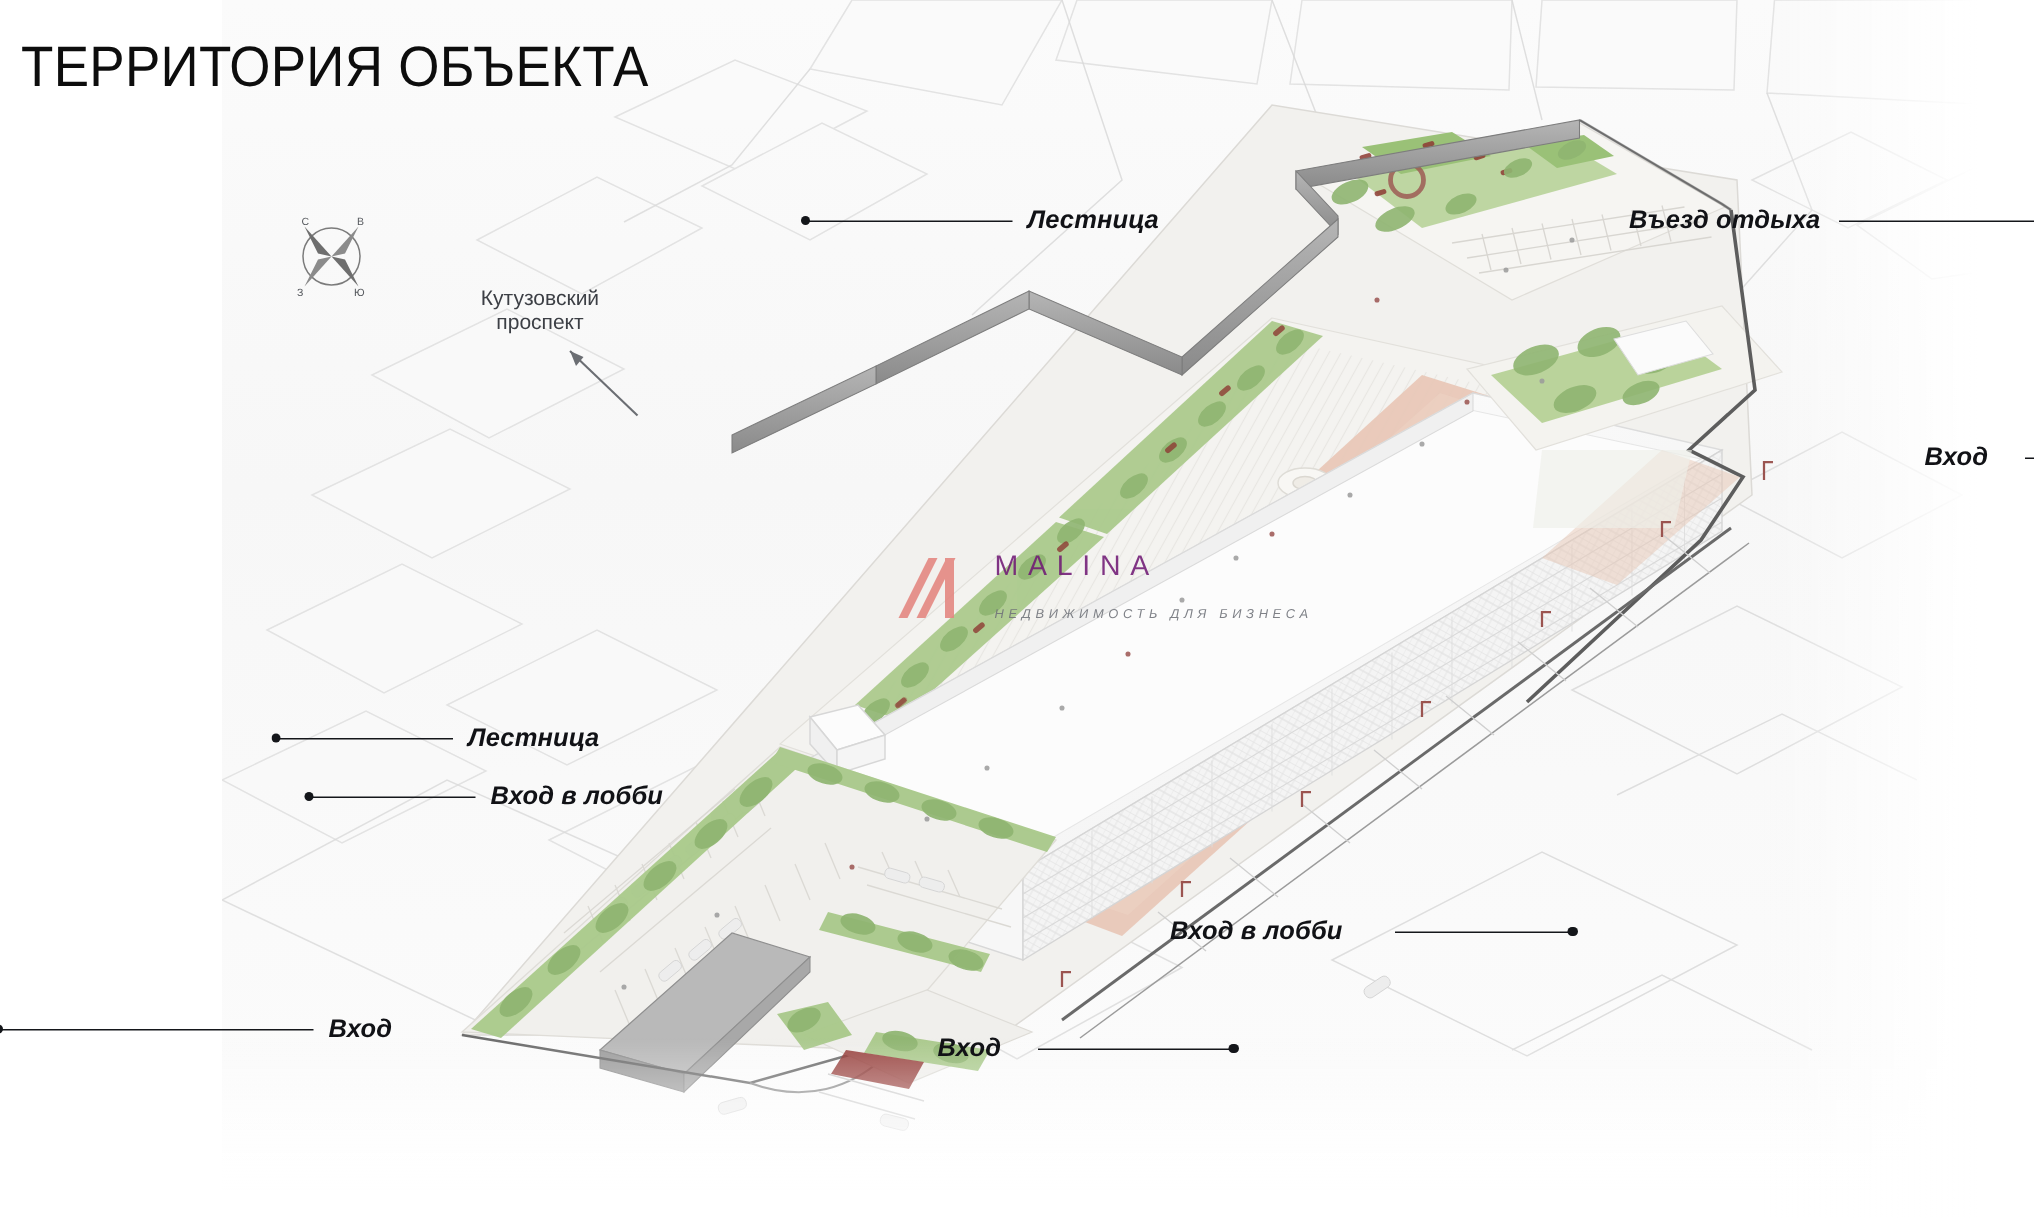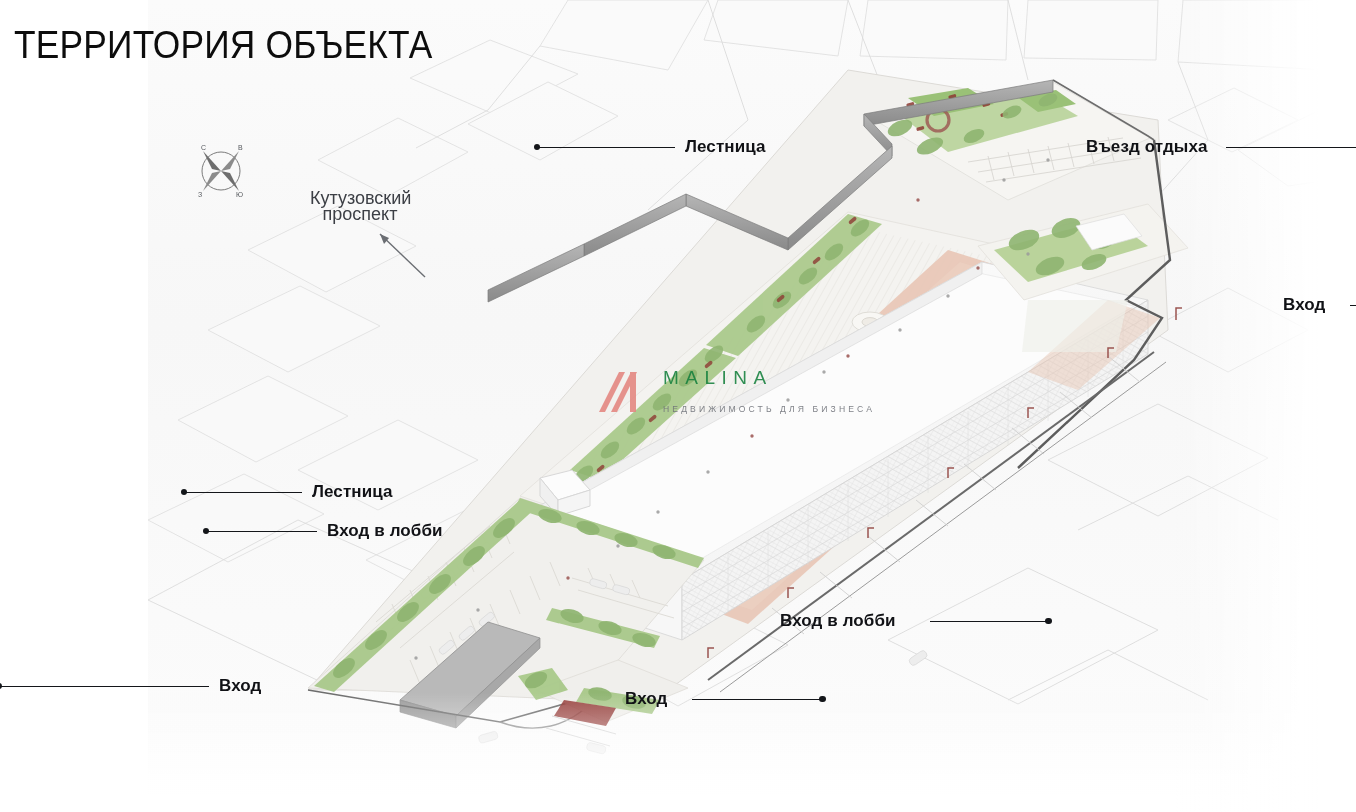--- a/index.html
+++ b/index.html
@@ -42,54 +42,55 @@
     white-space:nowrap;z-index:40;
   }
 
   
   .compass{position:absolute;left:190px;top:140px;width:62px;height:62px;z-index:30;}
   .compass svg{display:block;}
 
   
   .street-label{
     position:absolute;left:310px;top:190px;z-index:30;
-    font-size:18px;line-height:16px;color:#3c3f45;
+    font-size:14px;line-height:16px;color:#3c3f45;
     text-align:center;width:100px;
   }
   .street-arrow{position:absolute;left:370px;top:222px;width:60px;height:60px;z-index:30;}
 
   
   .callout{position:absolute;z-index:35;white-space:nowrap;}
   .callout .txt{
     font-size:17px;font-weight:bold;color:#111216;
     letter-spacing:.1px;line-height:20px;display:inline-block;
     vertical-align:middle;
+    font-style:italic;
   }
   .leader{position:absolute;height:1.4px;background:#14161a;top:50%;}
   .dot{position:absolute;width:6.5px;height:6.5px;border-radius:50%;background:#14161a;top:50%;margin-top:-3.2px;}
 
   
   .cl-left .leader{right:100%;margin-right:10px;}
   .cl-left .dot{right:100%;}
   .cl-right .leader{left:100%;margin-left:10px;}
   .cl-right .dot{left:100%;}
 
   
   .watermark{
     position:absolute;left:597px;top:367px;z-index:25;
     display:flex;align-items:center;opacity:.88;
   }
   .wm-mark{width:56px;height:46px;margin-right:10px;flex:0 0 auto;}
   .wm-text{display:flex;flex-direction:column;}
   .wm-l1,.wm-l2{
-    font-size:19px;letter-spacing:6.5px;color:#15803d;font-weight:400;line-height:21px;
+    font-size:19px;letter-spacing:6.5px;color:#701a75;font-weight:400;line-height:21px;
   }
   .wm-l2{margin-top:1px;}
   .wm-l3{
-    font-size:8.6px;letter-spacing:3.1px;color:#6e7178;margin-top:16px;line-height:10px;
+    font-size:8.6px;letter-spacing:3.1px;color:#6e7178;margin-top:16px;line-height:10px;font-style:italic;
   }
 </style>
 </head>
 <body>
 
 <div id="root">
 
   <div class="plan-canvas">
 
     <svg class="svg-layer" viewBox="0 0 1208 812">

